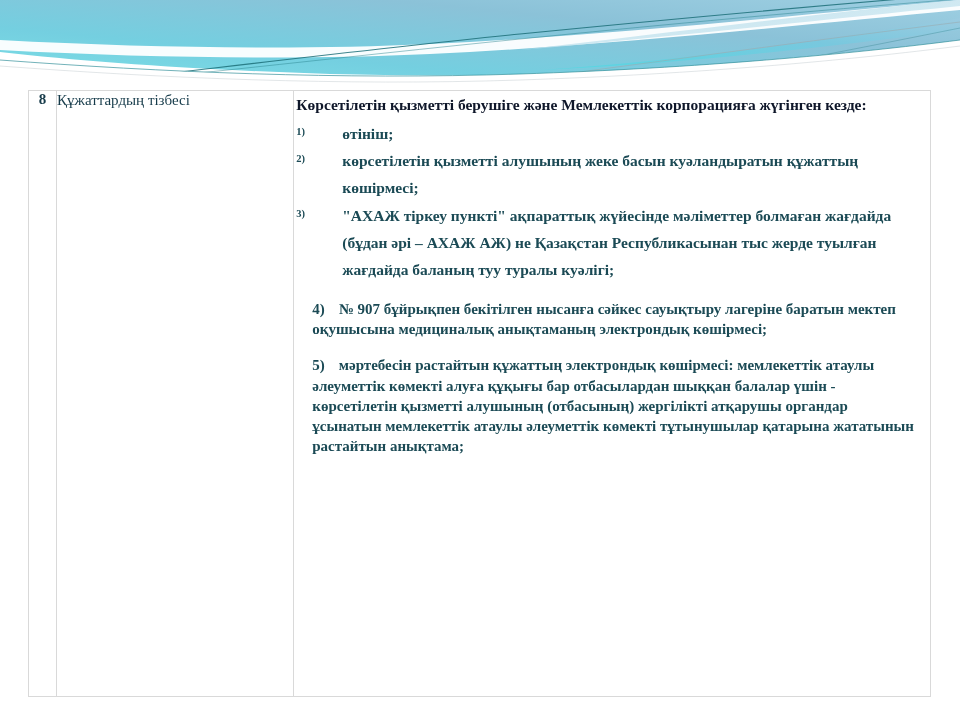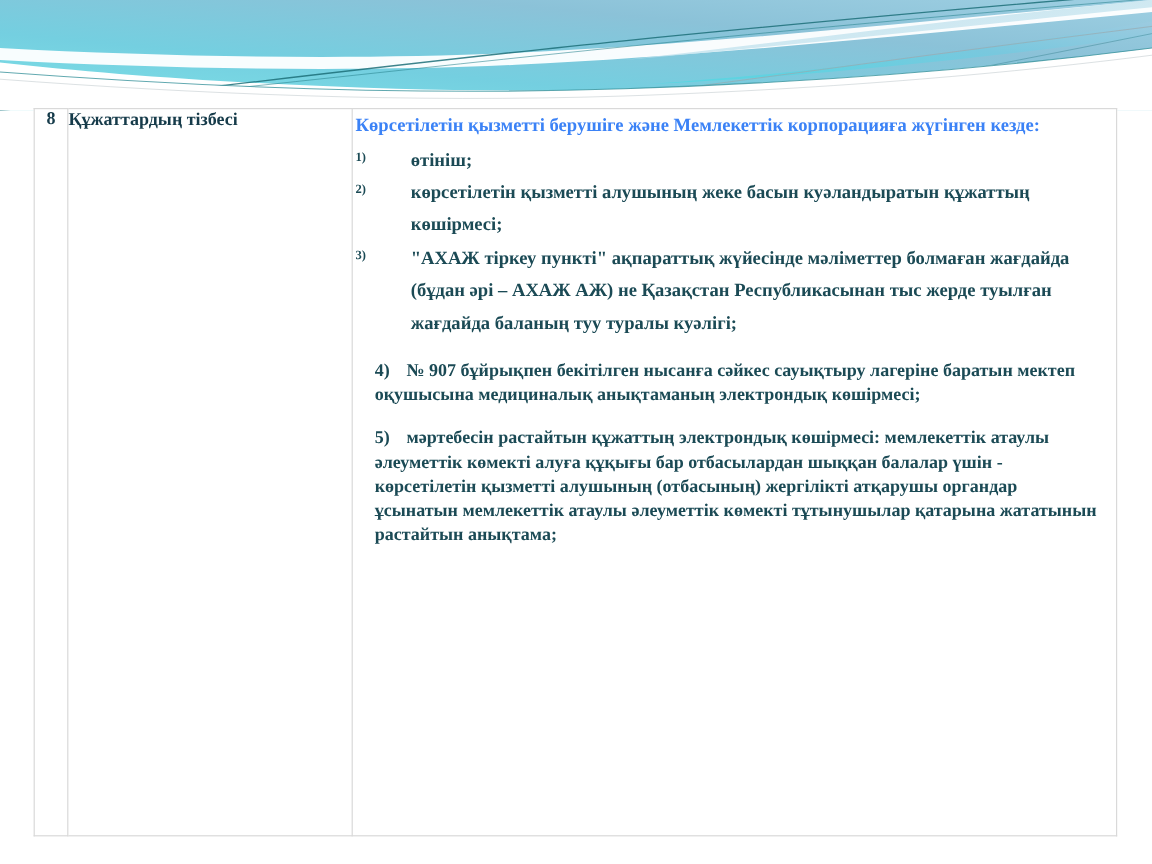--- a/index.html
+++ b/index.html
@@ -62,37 +62,37 @@
     text-align: center;
     font-size: 15px;
     color: #163b4a;
     font-weight: bold;
     padding-top: 7px;
     font-family: "Liberation Serif", "DejaVu Serif", serif;
   }
   .cell-label {
     font-size: 15px;
     color: #163b4a;
-    font-weight: bold;
+    font-weight: normal;
     padding: 7px 4px 0 8px;
     line-height: 1.2;
     font-family: "Liberation Serif", "DejaVu Serif", serif;
   }
   .cell-body {
     padding: 6px 6px 0 8px;
     color: #1b4a55;
     font-weight: bold;
     font-family: "Liberation Serif", "DejaVu Serif", serif;
   }
 
   
   .intro {
     font-size: 15.5px;
     line-height: 1.75;
-    color: #3b82f6;
+    color: #0f172a;
     margin: 0 0 2px 0;
     padding-left: 2px;
   }
 
   .numlist {
     list-style: none;
     margin: 0;
     padding: 0;
   }
   .numlist li {

